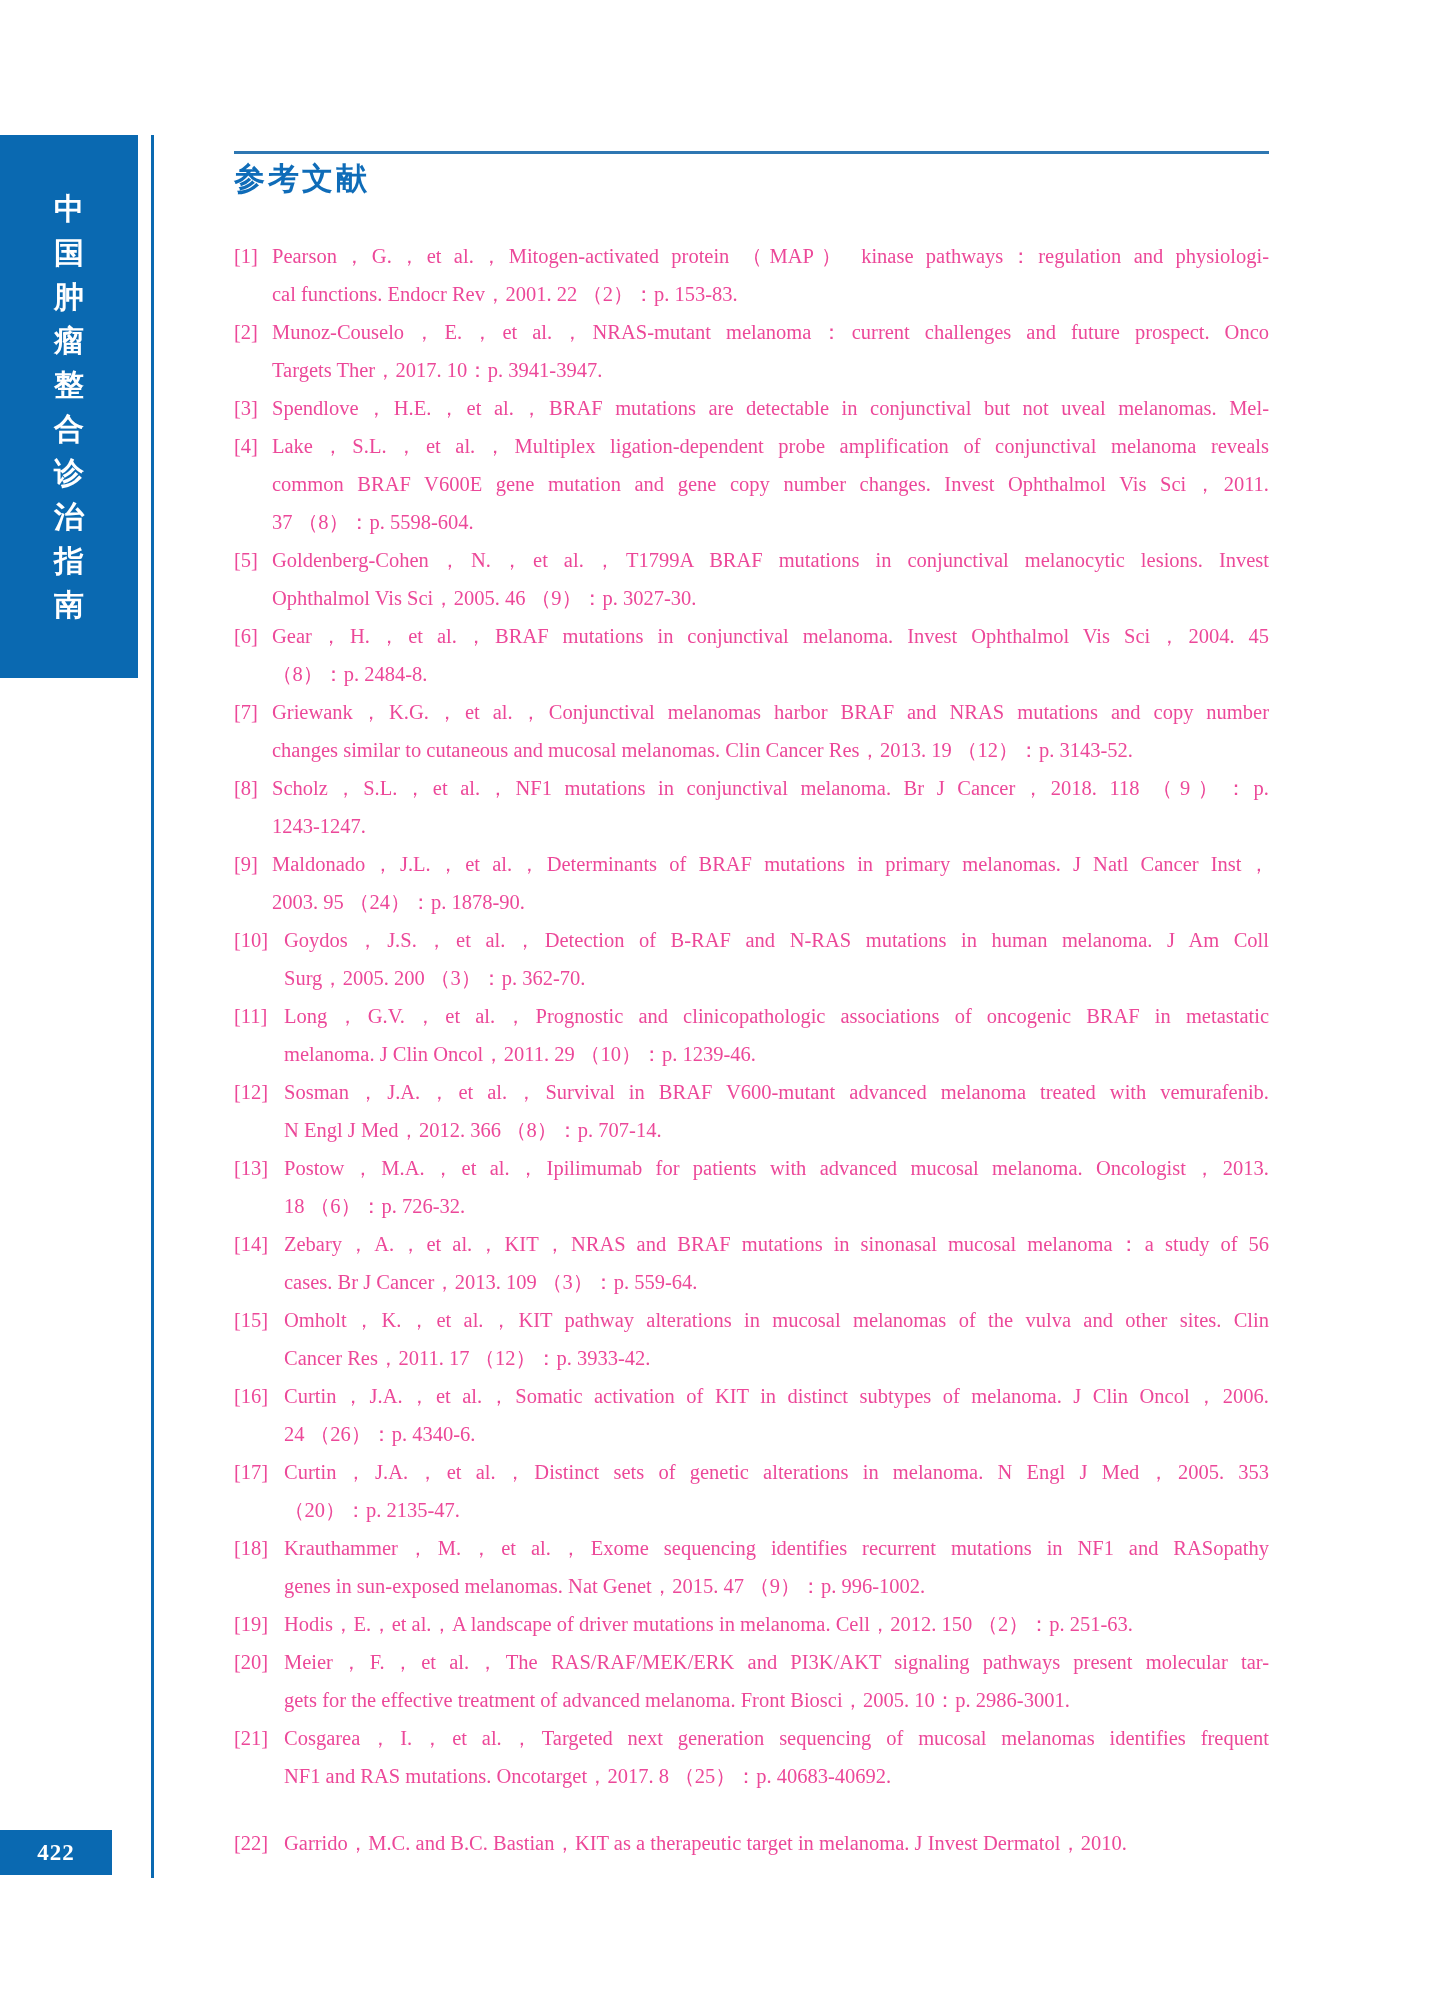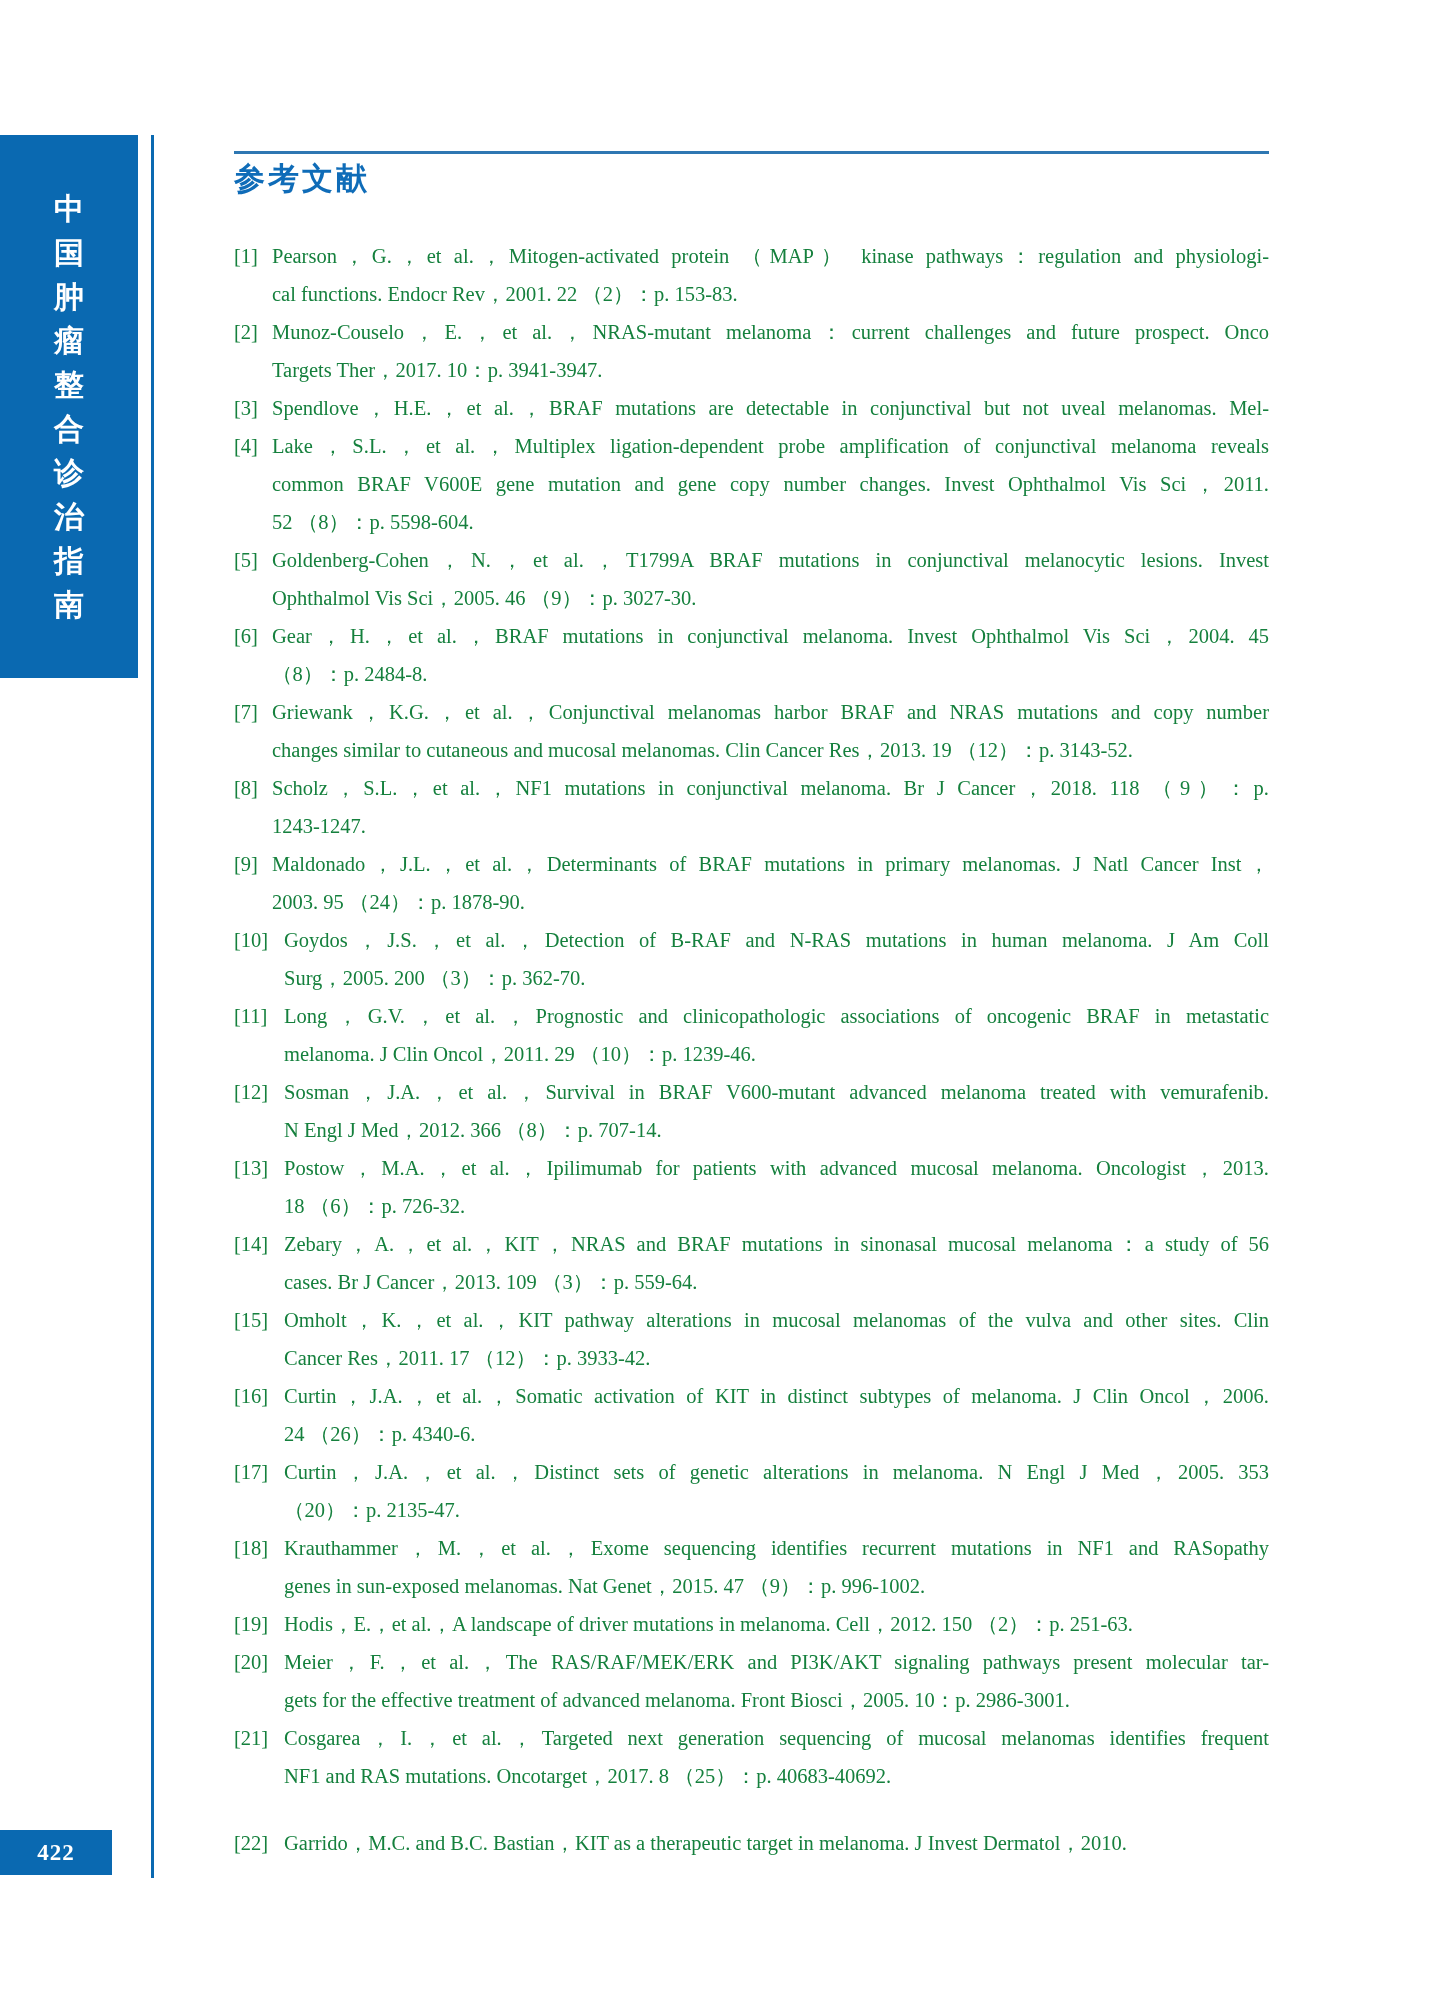--- a/index.html
+++ b/index.html
@@ -47,21 +47,21 @@
     position:absolute;left:0;top:150px;
     color:var(--title,#0f6cb8);
     font-size:31px;font-weight:700;letter-spacing:3px;
     font-family:"Liberation Serif","DejaVu Serif",serif;
   }
 
   .refs{position:absolute;left:0;top:229px;width:1035px;}
   .ref{margin:0;padding:0;}
   .ref-line{
     font-size:20.5px;line-height:38px;white-space:normal;
-    color:#15803d;
+    color:#ec4899;
   }
   .ref-line.just{text-align:justify;text-align-last:justify;}
   .ref-num{display:inline-block;margin-right:6px;}
 </style>
 </head>
 <body style="--accent: #0a69b1; --rule: #2e77b2; --title: #0f6cb8;">
 
 <div class="page">
 
   <div class="side-box" id="side-box">
@@ -94,21 +94,21 @@
         <div class="ref">
           <div class="ref-line just"><span class="ref-num" style="min-width: 32px;">[2]</span>Munoz-Couselo，E.，et al.，NRAS-mutant melanoma：current challenges and future prospect. Onco</div>
           <div class="ref-line" style="padding-left: 38px;">Targets Ther，2017. 10：p. 3941-3947.</div>
         </div>
         <div class="ref">
           <div class="ref-line just"><span class="ref-num" style="min-width: 32px;">[3]</span>Spendlove，H.E.，et al.，BRAF mutations are detectable in conjunctival but not uveal melanomas. Mel-</div>
         </div>
         <div class="ref">
           <div class="ref-line just"><span class="ref-num" style="min-width: 32px;">[4]</span>Lake，S.L.，et al.，Multiplex ligation-dependent probe amplification of conjunctival melanoma reveals</div>
           <div class="ref-line just" style="padding-left: 38px;">common BRAF V600E gene mutation and gene copy number changes. Invest Ophthalmol Vis Sci，2011.</div>
-          <div class="ref-line" style="padding-left: 38px;">52 （8）：p. 5598-604.</div>
+          <div class="ref-line" style="padding-left: 38px;">37 （8）：p. 5598-604.</div>
         </div>
         <div class="ref">
           <div class="ref-line just"><span class="ref-num" style="min-width: 32px;">[5]</span>Goldenberg-Cohen，N.，et al.，T1799A BRAF mutations in conjunctival melanocytic lesions. Invest</div>
           <div class="ref-line" style="padding-left: 38px;">Ophthalmol Vis Sci，2005. 46 （9）：p. 3027-30.</div>
         </div>
         <div class="ref">
           <div class="ref-line just"><span class="ref-num" style="min-width: 32px;">[6]</span>Gear，H.，et al.，BRAF mutations in conjunctival melanoma. Invest Ophthalmol Vis Sci，2004. 45</div>
           <div class="ref-line" style="padding-left: 38px;">（8）：p. 2484-8.</div>
         </div>
         <div class="ref">

